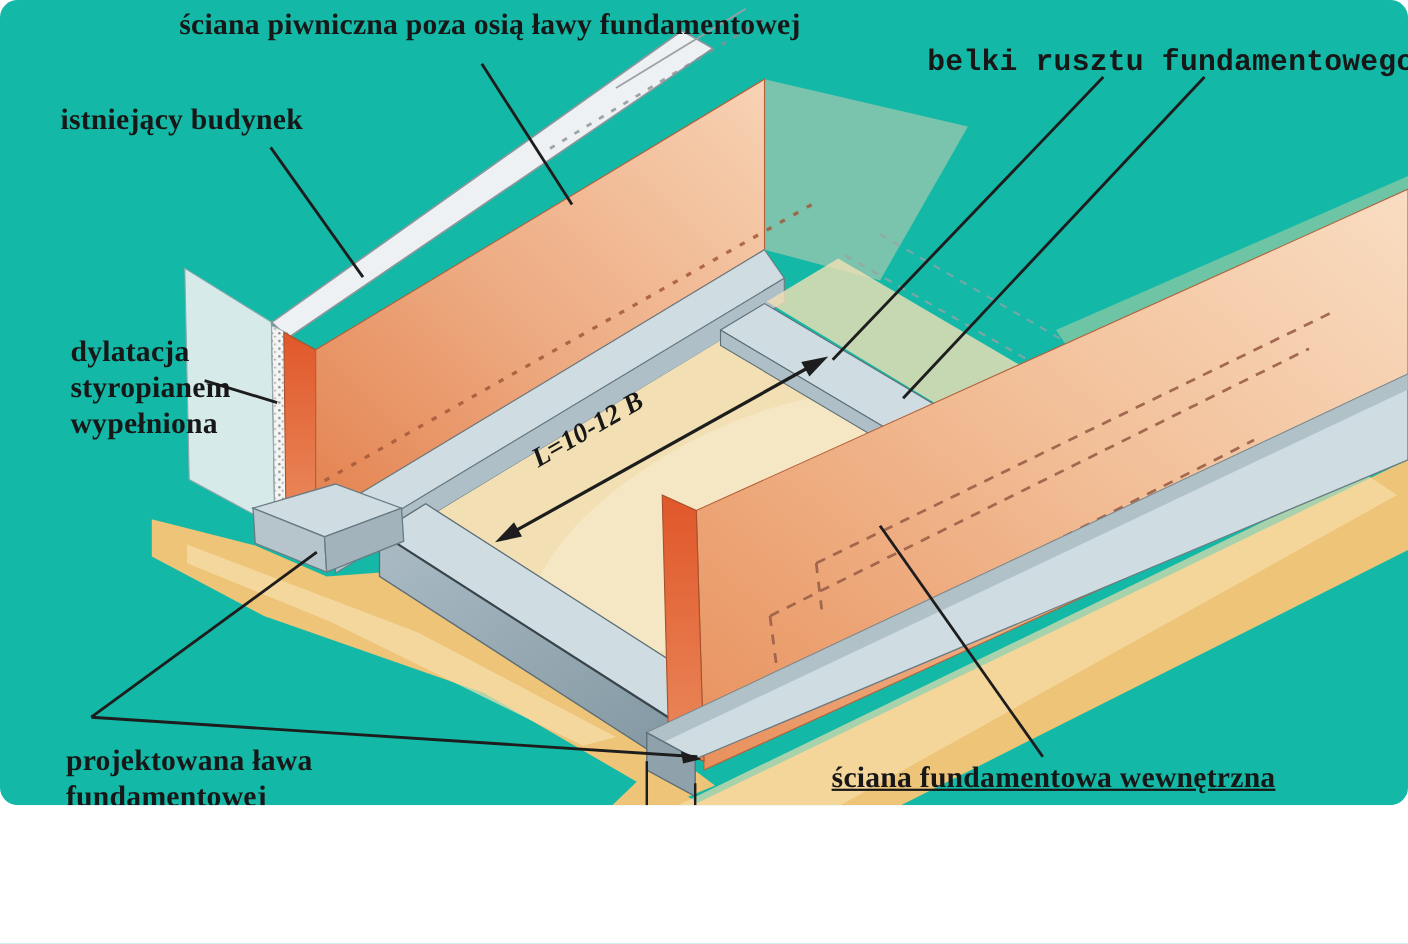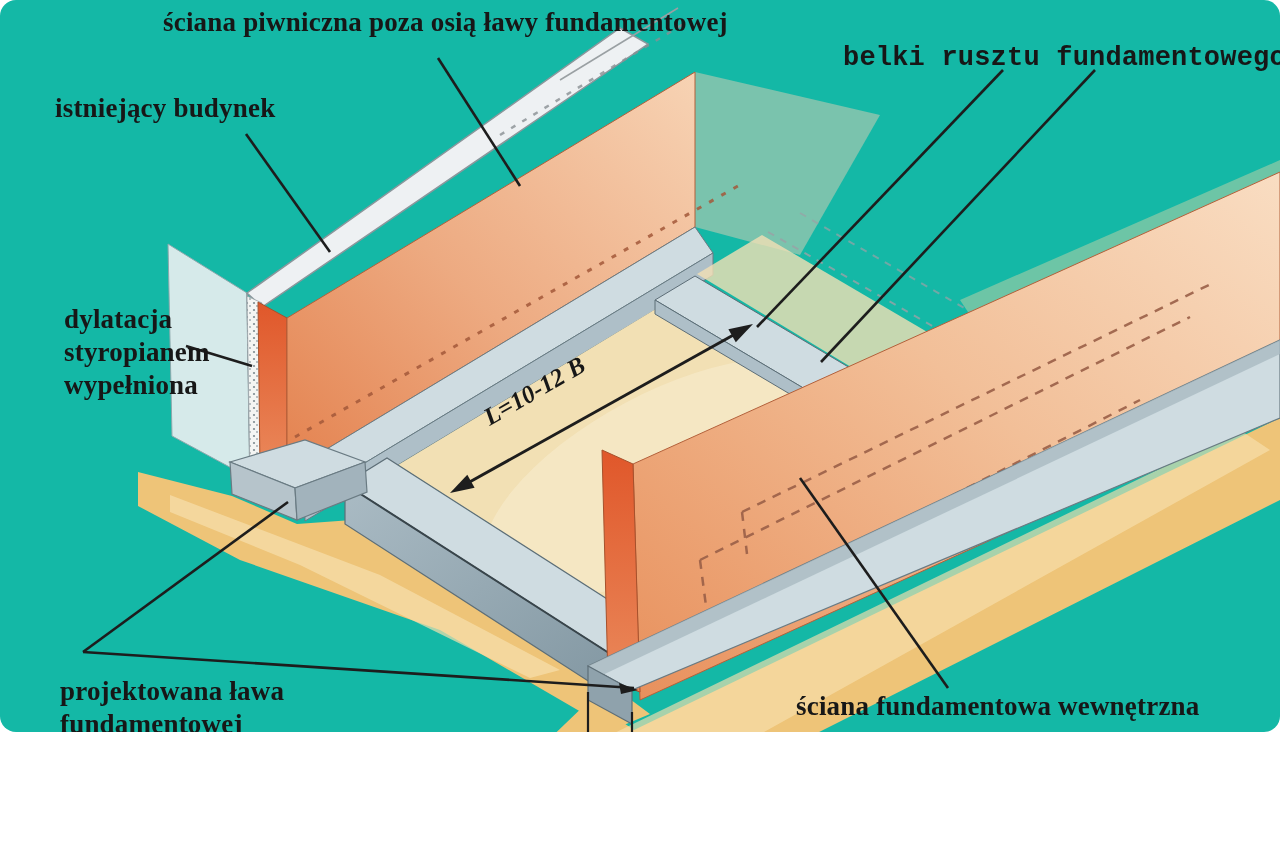--- a/index.html
+++ b/index.html
@@ -7,21 +7,21 @@
          font-family:"Liberation Serif","DejaVu Serif",serif;border-radius:16px;}
   #drawing{position:absolute;left:0;top:0;}
   .lbl{position:absolute;color:#171717;font-weight:700;font-size:27px;line-height:33px;
        white-space:nowrap;letter-spacing:0.2px;}
   .lbl-italic{font-style:italic;font-weight:700;font-size:25px;}
   #lbl-basement{left:163px;top:6px;}
   #lbl-beams{left:843px;top:42px;font-family:Liberation Mono, monospace;}
   #lbl-existing{left:55px;top:92px;text-align:right;}
   #lbl-joint{left:21px;top:303px;margin-left:43px;}
   #lbl-footing{left:60px;top:675px;}
-  #lbl-internal{left:796px;top:690px;}
+  #lbl-internal{left:756px;top:690px;text-decoration:underline;}
   #lbl-spacing{left:478px;top:374px;transform:rotate(-30deg);transform-origin:center;}
   #lbl-bdim{left:606px;top:768px;font-size:28px;}
 </style>
 </head>
 <body>
 
 <div id="stage">
 
 <svg id="drawing" width="1280" height="858" viewBox="0 0 1280 858">
   <defs>

